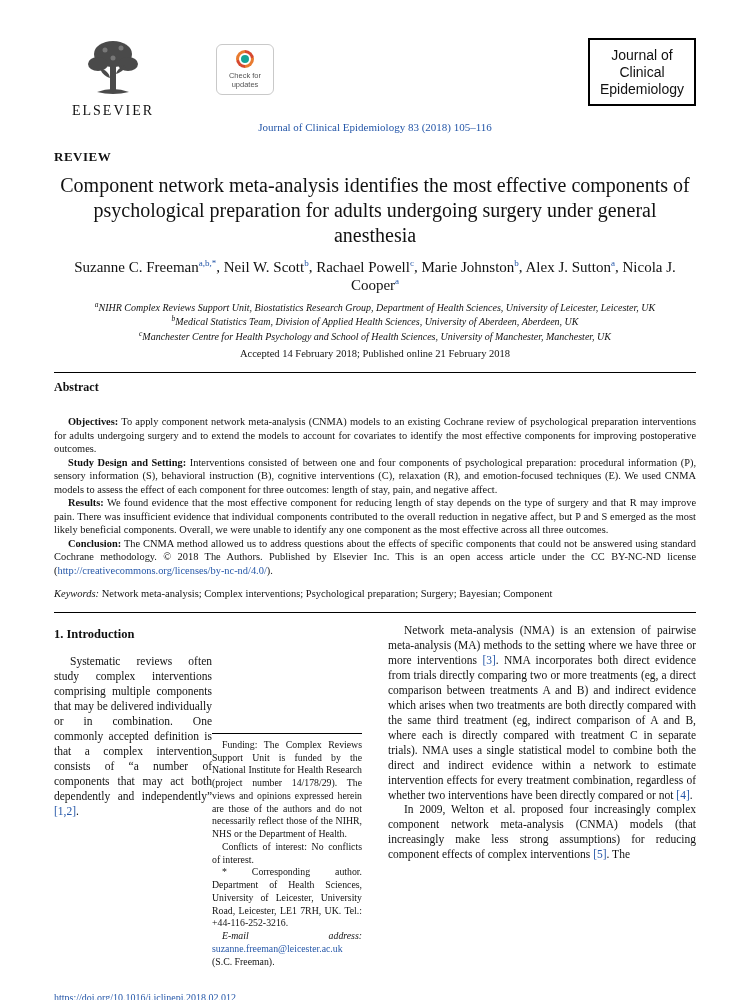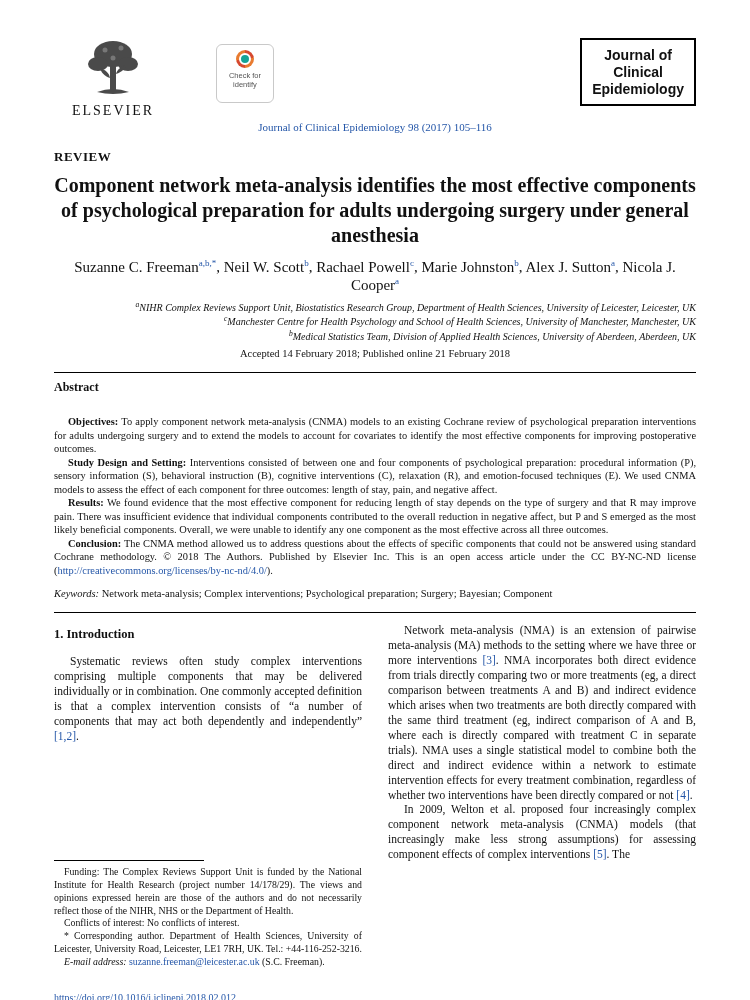--- a/index.html
+++ b/index.html
@@ -13,59 +13,59 @@
 
   a, .link { color: #2456a8; text-decoration: none; cursor: pointer; }
 
   
   .header { display: flex; align-items: flex-start; }
   .brand { width: 118px; text-align: center; }
   .wordmark { font-size: 14px; letter-spacing: 2px; margin-top: 1px; }
   .crossmark {
     margin-left: 44px; margin-top: 6px;
     width: 58px; border: 1px solid #c9c9c9; border-radius: 6px;
-    padding: 5px 4px 12px; text-align: center; background: #fff;
+    padding: 5px 4px 4px; text-align: center; background: #fff;
   }
   .cm-circle {
     width: 18px; height: 18px; border-radius: 50%; margin: 0 auto 3px;
     background: conic-gradient(#d6492f 0 22%, #e87b30 22% 50%, #d6492f 50% 72%, #e87b30 72% 100%);
     position: relative;
   }
   .cm-circle::after {
     content: ""; position: absolute; inset: 3px;
     background: #15a396; border-radius: 50%; border: 2px solid #fff;
   }
   .cm-text { font-family: "Liberation Sans", sans-serif; font-size: 7.5px; color: #555; line-height: 1.25; }
   .masthead {
     margin-left: auto; border: 2px solid #000; padding: 7px 10px;
-    font-family: "Liberation Sans", sans-serif; font-weight: bold;
+    font-family: "Liberation Sans", sans-serif; font-weight: normal;
     font-size: 14px; line-height: 1.2; text-align: center; min-width: 104px;
   }
   .citation { text-align: center; font-size: 11px; margin-top: 2px; }
 
   
   .review-label { text-align: left; font-weight: bold; font-size: 13px; letter-spacing: .5px; margin-top: 16px; }
-  .title { text-align: center; font-size: 20px; line-height: 1.26; margin: 8px auto 0; font-weight: bold; }
+  .title { text-align: center; font-size: 20px; line-height: 1.26; margin: 8px auto 0; font-weight: normal; }
   .authors { text-align: center; font-size: 15px; line-height: 1.25; margin-top: 9px; }
   .authors sup { font-size: 9px; margin-top: 40px; }
-  .affils { text-align: right; font-style: italic; font-size: 10px; line-height: 1.3; margin-top: 5px; }
+  .affils { text-align: center; font-style: italic; font-size: 10px; line-height: 1.3; margin-top: 5px; }
   .affils sup { font-size: 7.5px; }
   .dates { text-align: center; font-size: 10.5px; margin-top: 5px; }
 
   .rule { border: none; border-top: 1px solid #000; margin: 13px 0 0; }
 
   
   .abs-head { font-weight: bold; font-size: 12px; margin: 7px 0 20px; }
   .abs-p { font-size: 10.4px; line-height: 1.3; text-align: justify; margin: 0; text-indent: 14px; }
   .keywords { font-size: 10.5px; margin: 11px 0 5px; }
 
   
   .columns { display: flex; gap: 26px; margin-top: 10px; height: 345px; }
   .col { width: 50%; overflow: hidden; }
-  .col-left { display: flex; flex-direction: column; height: 100%; }
+  .col-left { display: flex; flex-direction: row; height: 100%; }
   .sec-head { font-weight: bold; font-size: 12.5px; margin: 4px 0 12px; }
   .body-p { font-size: 11.5px; line-height: 1.3; text-align: justify; text-indent: 16px; margin: 0; }
   .body-p + .body-p { margin-top: 0; }
 
   .footnotes { margin-top: auto; }
   .fn-rule { width: 150px; border-top: 1px solid #000; margin: 0 0 5px; }
   .fn { font-size: 9.8px; line-height: 1.3; text-align: justify; text-indent: 10px; margin: 0; }
 
   
   .footer { margin-top: 24px; }
@@ -92,41 +92,41 @@
         <path class="ink" d="M33 40 C 27 38 24 34 23 30 C 29 32 32 35 33 40 Z"></path>
         <path class="ink" d="M39 36 C 45 34 48 31 49 27 C 43 29 40 32 39 36 Z"></path>
         <path class="ink" d="M20 54 Q 36 48 52 54 Q 36 58 20 54 Z"></path>
       </svg>
       <div class="wordmark">ELSEVIER</div>
     </div>
 
     <div class="crossmark">
       <div class="cm-circle"></div>
       <div class="cm-text">Check for</div>
-      <div class="cm-text">identify</div>
+      <div class="cm-text">updates</div>
     </div>
 
     <div class="masthead">
       <div>Journal of</div>
       <div>Clinical</div>
       <div>Epidemiology</div>
     </div>
   </div>
 
-  <div class="citation"><a>Journal of Clinical Epidemiology 98 (2017) 105–116</a></div>
+  <div class="citation"><a>Journal of Clinical Epidemiology 83 (2018) 105–116</a></div>
 
   <div class="review-label">REVIEW</div>
   <h1 class="title">Component network meta-analysis identifies the most effective components of psychological preparation for adults undergoing surgery under general anesthesia</h1>
 
   <div class="authors"><span>Suzanne C. Freeman</span><sup class="link">a,b,*</sup><span>, </span><span>Neil W. Scott</span><sup class="link">b</sup><span>, </span><span>Rachael Powell</span><sup class="link">c</sup><span>, </span><span>Marie Johnston</span><sup class="link">b</sup><span>, </span><span>Alex J. Sutton</span><sup class="link">a</sup><span>, </span><span>Nicola J. Cooper</span><sup class="link">a</sup></div>
 
   <div class="affils">
     <div><sup>a</sup><span>NIHR Complex Reviews Support Unit, Biostatistics Research Group, Department of Health Sciences, University of Leicester, Leicester, UK</span></div>
+    <div><sup>b</sup><span>Medical Statistics Team, Division of Applied Health Sciences, University of Aberdeen, Aberdeen, UK</span></div>
     <div><sup>c</sup><span>Manchester Centre for Health Psychology and School of Health Sciences, University of Manchester, Manchester, UK</span></div>
-    <div><sup>b</sup><span>Medical Statistics Team, Division of Applied Health Sciences, University of Aberdeen, Aberdeen, UK</span></div>
   </div>
 
   <div class="dates">Accepted 14 February 2018; Published online 21 February 2018</div>
 
   <hr class="rule">
 
   <div class="abs-head">Abstract</div>
 
   <p class="abs-p"><b>Objectives:</b> <span>To apply component network meta-analysis (CNMA) models to an existing Cochrane review of psychological preparation interventions for adults undergoing surgery and to extend the models to account for covariates to identify the most effective components for improving postoperative outcomes.</span></p>
 
@@ -152,21 +152,21 @@
         <div class="fn-rule"></div>
         <p class="fn">Funding: The Complex Reviews Support Unit is funded by the National Institute for Health Research (project number 14/178/29). The views and opinions expressed herein are those of the authors and do not necessarily reflect those of the NIHR, NHS or the Department of Health.</p>
         <p class="fn">Conflicts of interest: No conflicts of interest.</p>
         <p class="fn">* Corresponding author. Department of Health Sciences, University of Leicester, University Road, Leicester, LE1 7RH, UK. Tel.: +44-116-252-3216.</p>
         <p class="fn"><i>E-mail address:</i> <a>suzanne.freeman@leicester.ac.uk</a><span> (S.C. Freeman).</span></p>
       </div>
     </div>
 
     <div class="col">
       <p class="body-p"><span>Network meta-analysis (NMA) is an extension of pairwise meta-analysis (MA) methods to the setting where we have three or more interventions </span><a class="link">[3]</a><span>. NMA incorporates both direct evidence from trials directly comparing two or more treatments (eg, a direct comparison between treatments A and B) and indirect evidence which arises when two treatments are both directly compared with the same third treatment (eg, indirect comparison of A and B, where each is directly compared with treatment C in separate trials). NMA uses a single statistical model to combine both the direct and indirect evidence within a network to estimate intervention effects for every treatment combination, regardless of whether two interventions have been directly compared or not </span><a class="link">[4]</a><span>.</span></p>
-      <p class="body-p"><span>In 2009, Welton et al. proposed four increasingly complex component network meta-analysis (CNMA) models (that increasingly make less strong assumptions) for assessing component effects of complex interventions </span><a class="link">[5]</a><span>. The</span></p>
+      <p class="body-p"><span>In 2009, Welton et al. proposed four increasingly complex component network meta-analysis (CNMA) models (that increasingly make less strong assumptions) for reducing component effects of complex interventions </span><a class="link">[5]</a><span>. The</span></p>
     </div>
 
   </div>
 
   <div class="footer">
     <a class="doi">https://doi.org/10.1016/j.jclinepi.2018.02.012</a>
     <p class="copyright"><span>0895-4356/© 2018 The Authors. Published by Elsevier Inc. This is an open access article under the CC BY-NC-ND license (</span><a>http://creativecommons.org/licenses/by-nc-nd/4.0/</a><span>).</span></p>
   </div>
 
 </div>

